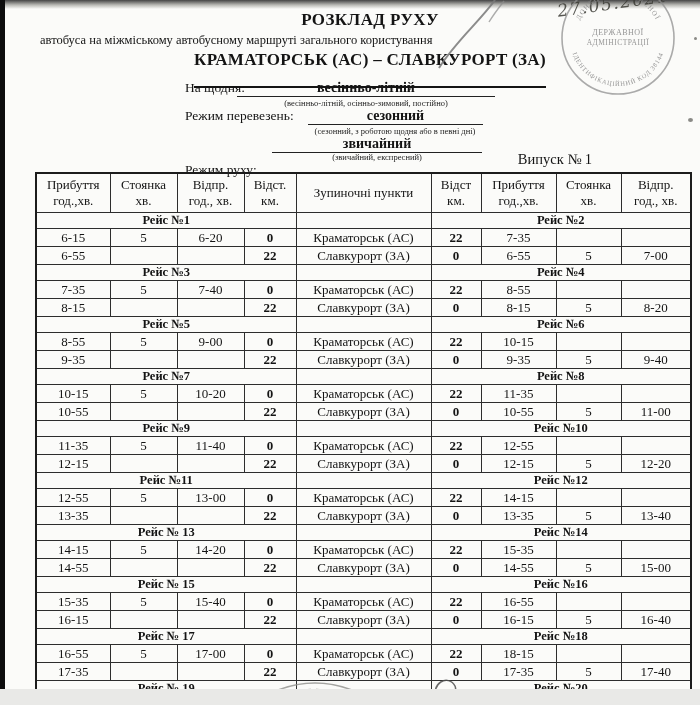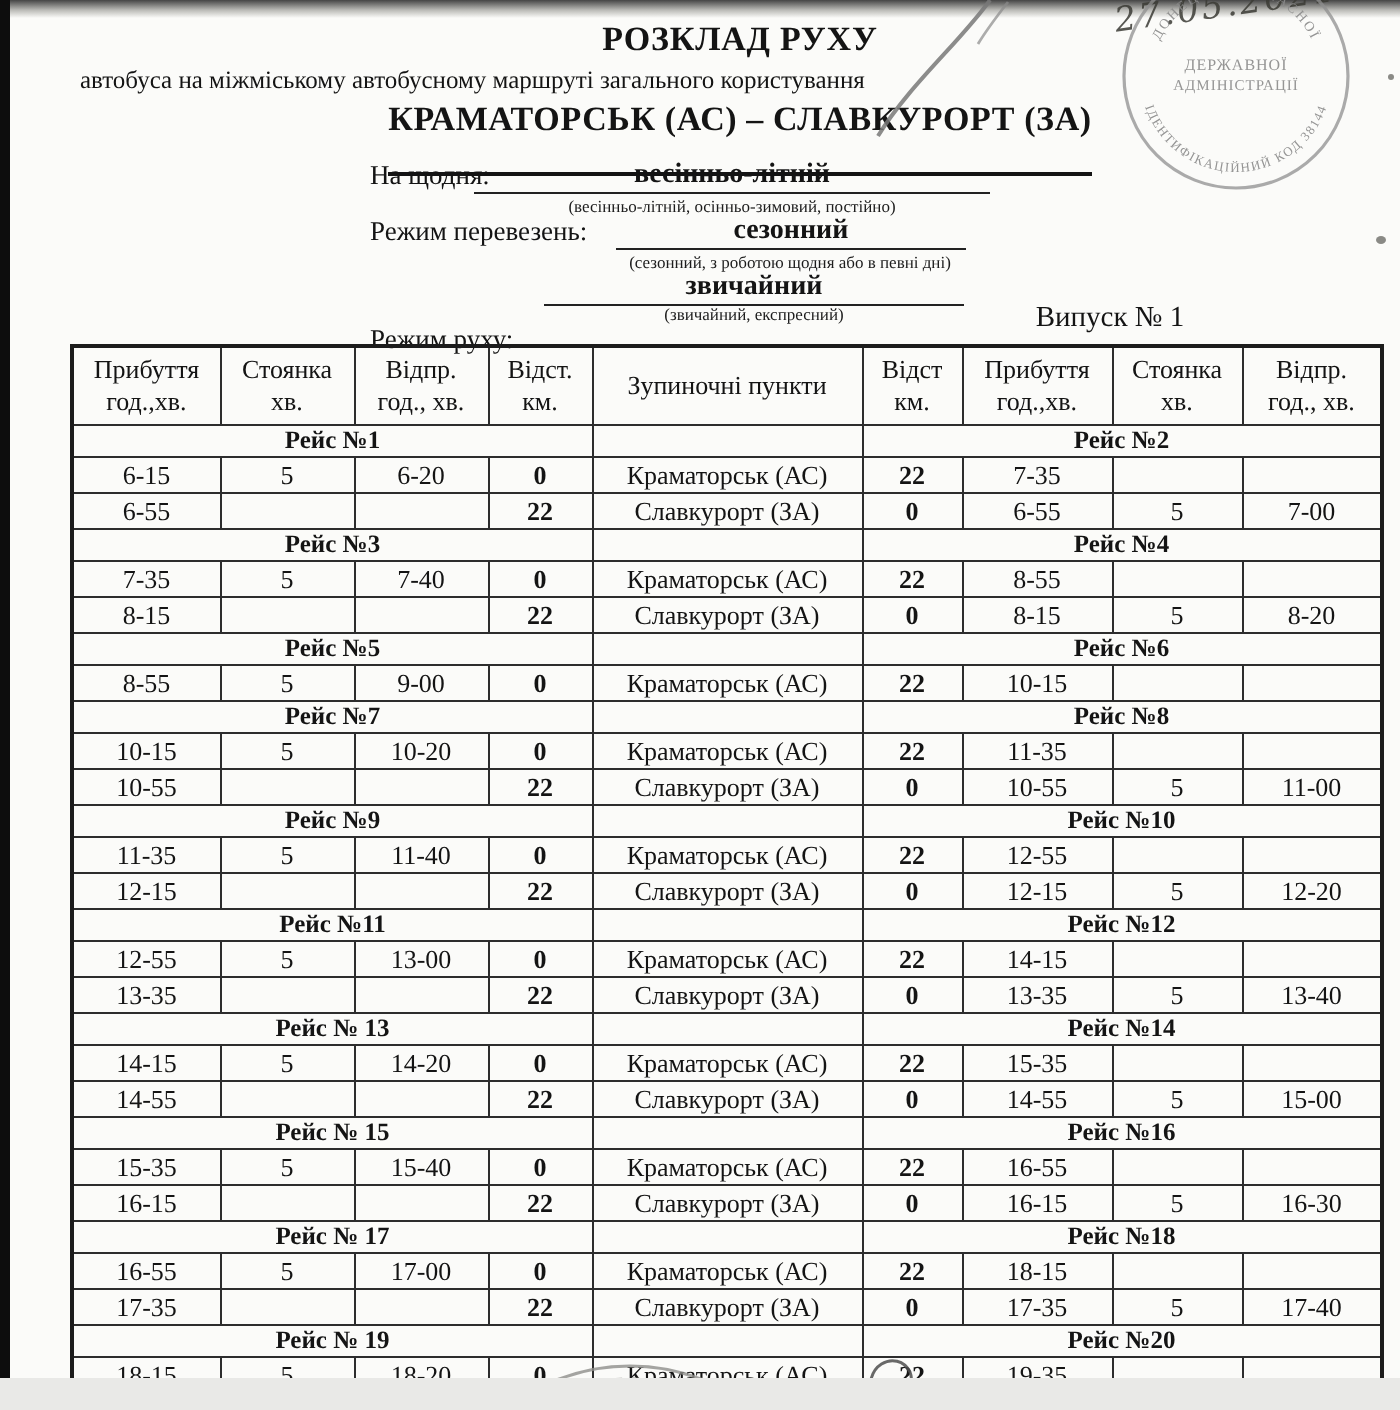--- a/index.html
+++ b/index.html
@@ -158,20 +158,31 @@
           <td>8-55</td>
           <td>5</td>
           <td>9-00</td>
           <td class="b">0</td>
           <td>Краматорськ (АС)</td>
           <td class="b">22</td>
           <td>10-15</td>
           <td></td>
           <td></td>
         </tr>
+        <tr class="rd">
+          <td>9-35</td>
+          <td></td>
+          <td></td>
+          <td class="b">22</td>
+          <td>Славкурорт (ЗА)</td>
+          <td class="b">0</td>
+          <td>9-35</td>
+          <td>5</td>
+          <td>9-40</td>
+        </tr>
         <tr class="rt">
           <td colspan="4">Рейс №7</td>
           <td></td>
           <td colspan="4">Рейс №8</td>
         </tr>
         <tr class="rd">
           <td>10-15</td>
           <td>5</td>
           <td>10-20</td>
           <td class="b">0</td>
@@ -291,21 +302,21 @@
         </tr>
         <tr class="rd">
           <td>16-15</td>
           <td></td>
           <td></td>
           <td class="b">22</td>
           <td>Славкурорт (ЗА)</td>
           <td class="b">0</td>
           <td>16-15</td>
           <td>5</td>
-          <td>16-30</td>
+          <td>16-40</td>
         </tr>
         <tr class="rt">
           <td colspan="4">Рейс № 17</td>
           <td></td>
           <td colspan="4">Рейс №18</td>
         </tr>
         <tr class="rd">
           <td>16-55</td>
           <td>5</td>
           <td>17-00</td>

